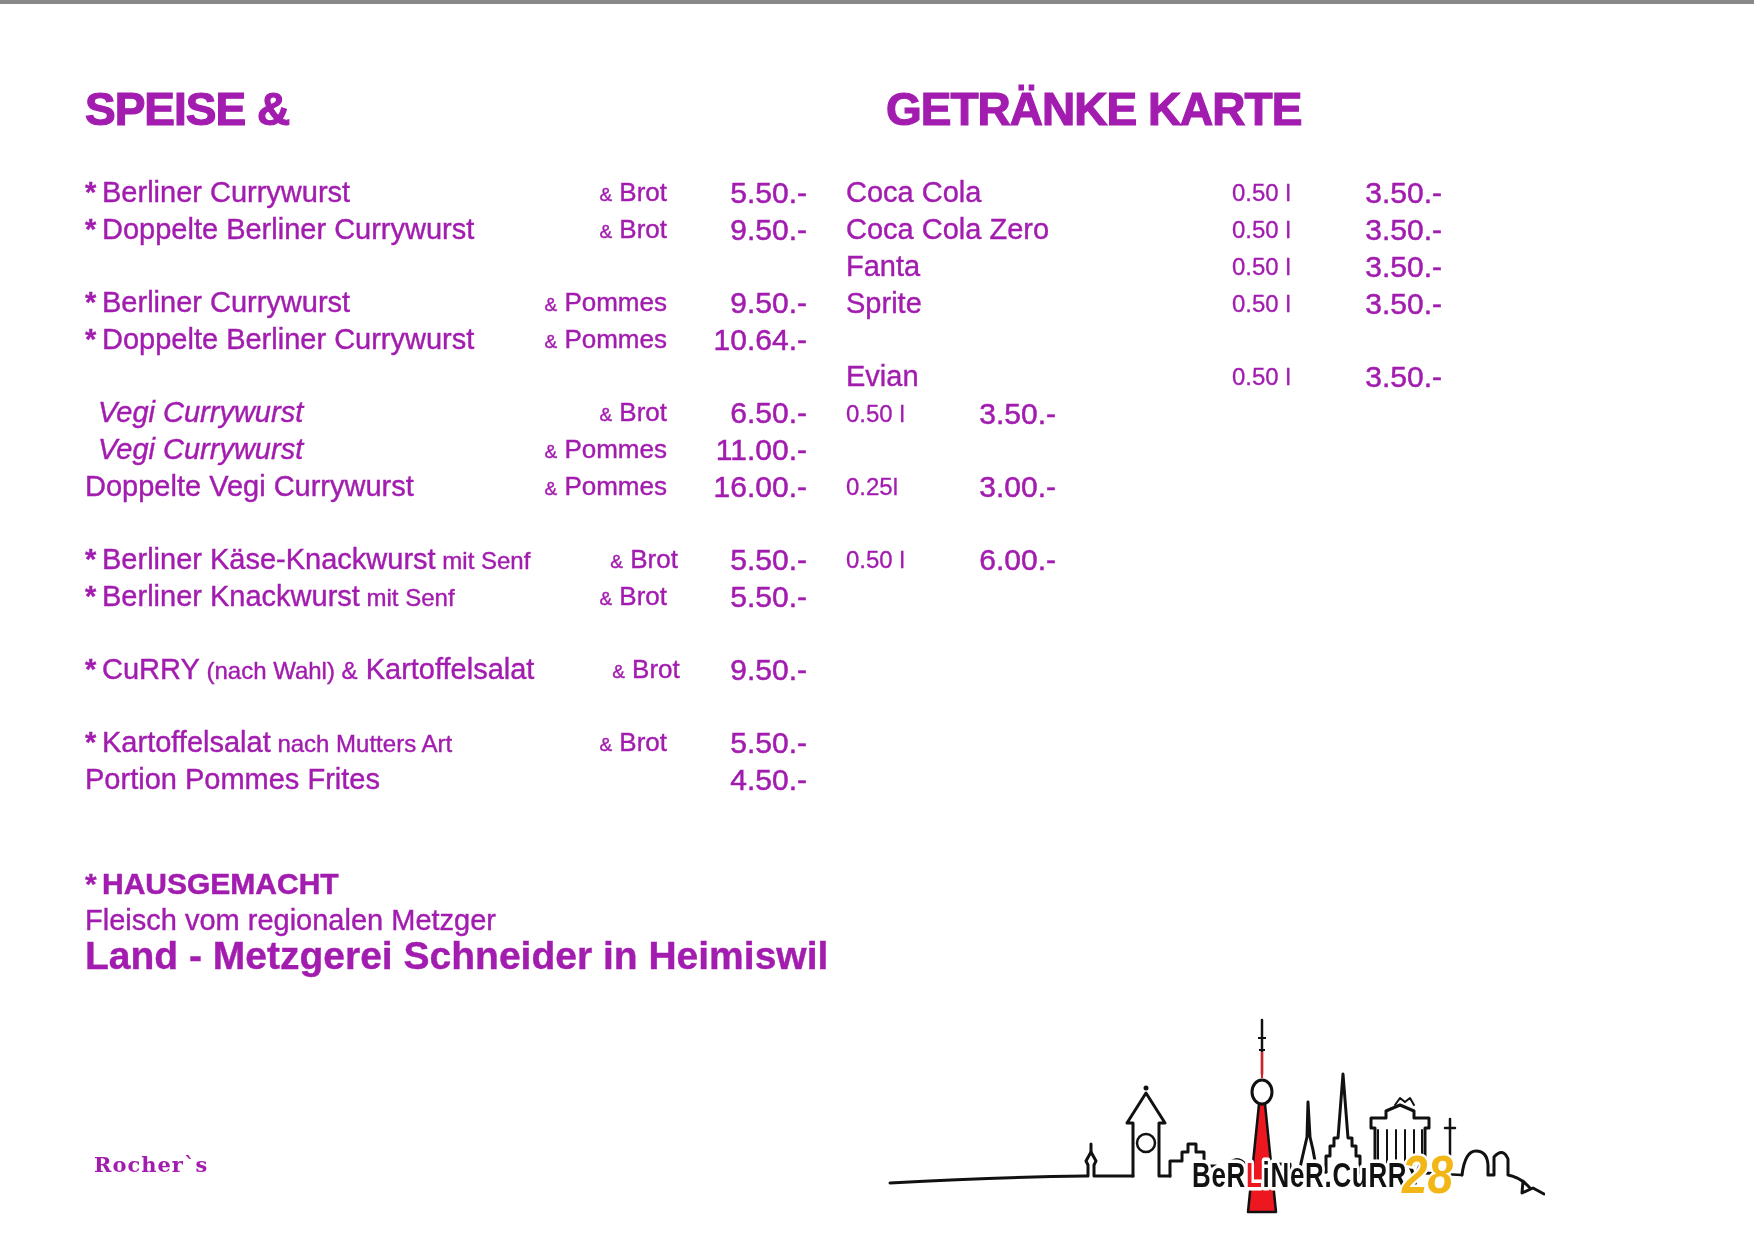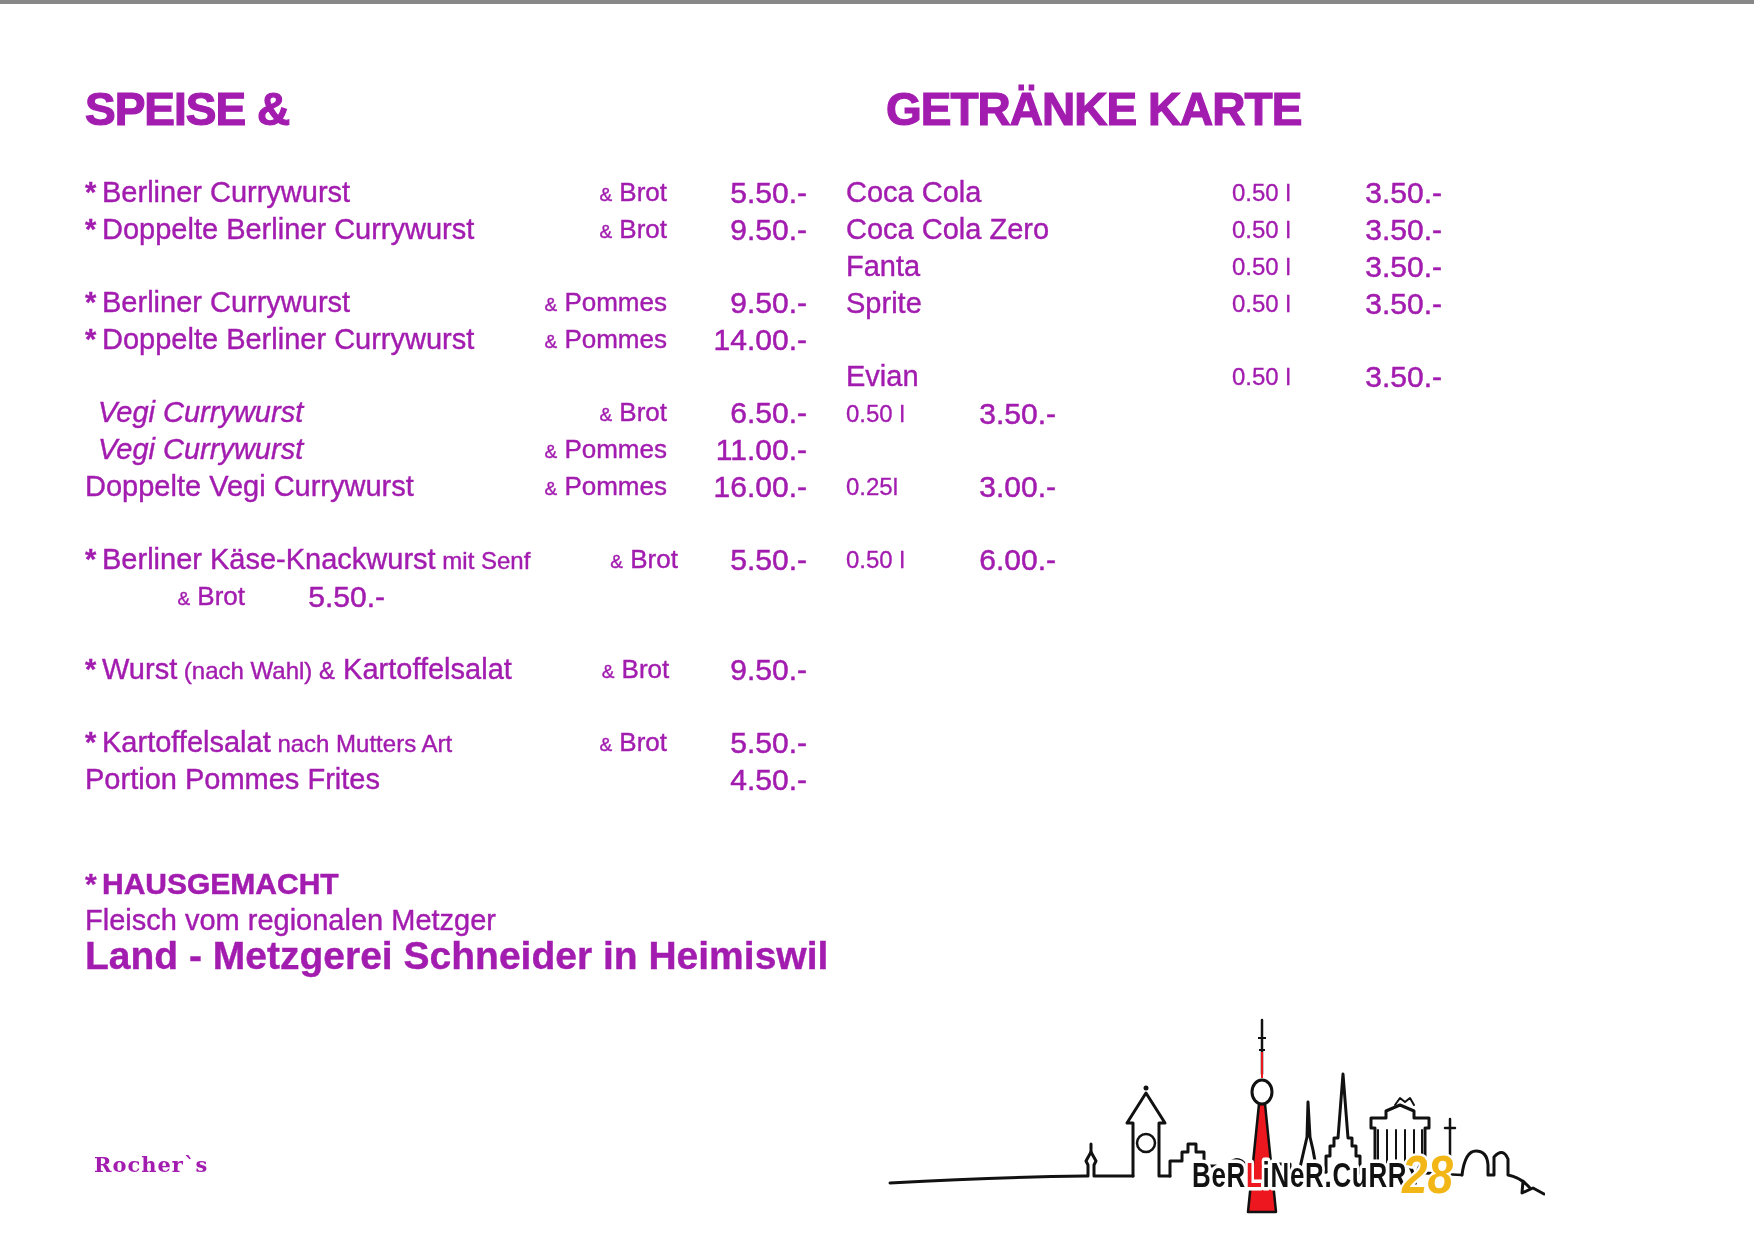--- a/index.html
+++ b/index.html
@@ -67,21 +67,21 @@
       </div>
       <div class="group">
         <div class="row food-row">
           <span class="name"><span class="star">*</span><span class="nm">Berliner Currywurst</span></span>
           <span class="side"><span class="amp">&amp;</span><span class="side-nm">&nbsp;Pommes</span></span>
           <span class="price">9.50.-</span>
         </div>
         <div class="row food-row">
           <span class="name"><span class="star">*</span><span class="nm">Doppelte Berliner Currywurst</span></span>
           <span class="side"><span class="amp">&amp;</span><span class="side-nm">&nbsp;Pommes</span></span>
-          <span class="price">14.00.-</span>
+          <span class="price">10.64.-</span>
         </div>
       </div>
       <div class="group">
         <div class="row food-row">
           <span class="name indent"><span class="nm">Vegi Currywurst</span></span>
           <span class="side"><span class="amp">&amp;</span><span class="side-nm">&nbsp;Brot</span></span>
           <span class="price">6.50.-</span>
         </div>
         <div class="row food-row">
           <span class="name indent"><span class="nm">Vegi Currywurst</span></span>
@@ -94,27 +94,28 @@
           <span class="price">16.00.-</span>
         </div>
       </div>
       <div class="group">
         <div class="row food-row">
           <span class="name"><span class="star">*</span><span class="nm">Berliner Käse-Knackwurst</span><span class="sm">&nbsp;mit Senf</span></span>
           <span class="side"><span class="amp">&amp;</span><span class="side-nm">&nbsp;Brot</span></span>
           <span class="price">5.50.-</span>
         </div>
         <div class="row food-row">
-          <span class="side"><span class="amp">&amp;</span><span class="side-nm">&nbsp;Brot</span></span>
-          <span class="price">5.50.-</span>
-        </div>
-      </div>
-      <div class="group">
-        <div class="row food-row">
-          <span class="name"><span class="star">*</span><span class="nm">Wurst</span><span class="sm">&nbsp;(nach Wahl) &amp;</span><span class="nm">&nbsp;Kartoffelsalat</span></span>
+          <span class="name"><span class="star">*</span><span class="nm">Berliner Knackwurst</span><span class="sm">&nbsp;mit Senf</span></span>
+          <span class="side"><span class="amp">&amp;</span><span class="side-nm">&nbsp;Brot</span></span>
+          <span class="price">5.50.-</span>
+        </div>
+      </div>
+      <div class="group">
+        <div class="row food-row">
+          <span class="name"><span class="star">*</span><span class="nm">CuRRY</span><span class="sm">&nbsp;(nach Wahl) &amp;</span><span class="nm">&nbsp;Kartoffelsalat</span></span>
           <span class="side"><span class="amp">&amp;</span><span class="side-nm">&nbsp;Brot</span></span>
           <span class="price">9.50.-</span>
         </div>
       </div>
       <div class="group">
         <div class="row food-row">
           <span class="name"><span class="star">*</span><span class="nm">Kartoffelsalat</span><span class="sm">&nbsp;nach Mutters Art</span></span>
           <span class="side"><span class="amp">&amp;</span><span class="side-nm">&nbsp;Brot</span></span>
           <span class="price">5.50.-</span>
         </div>

